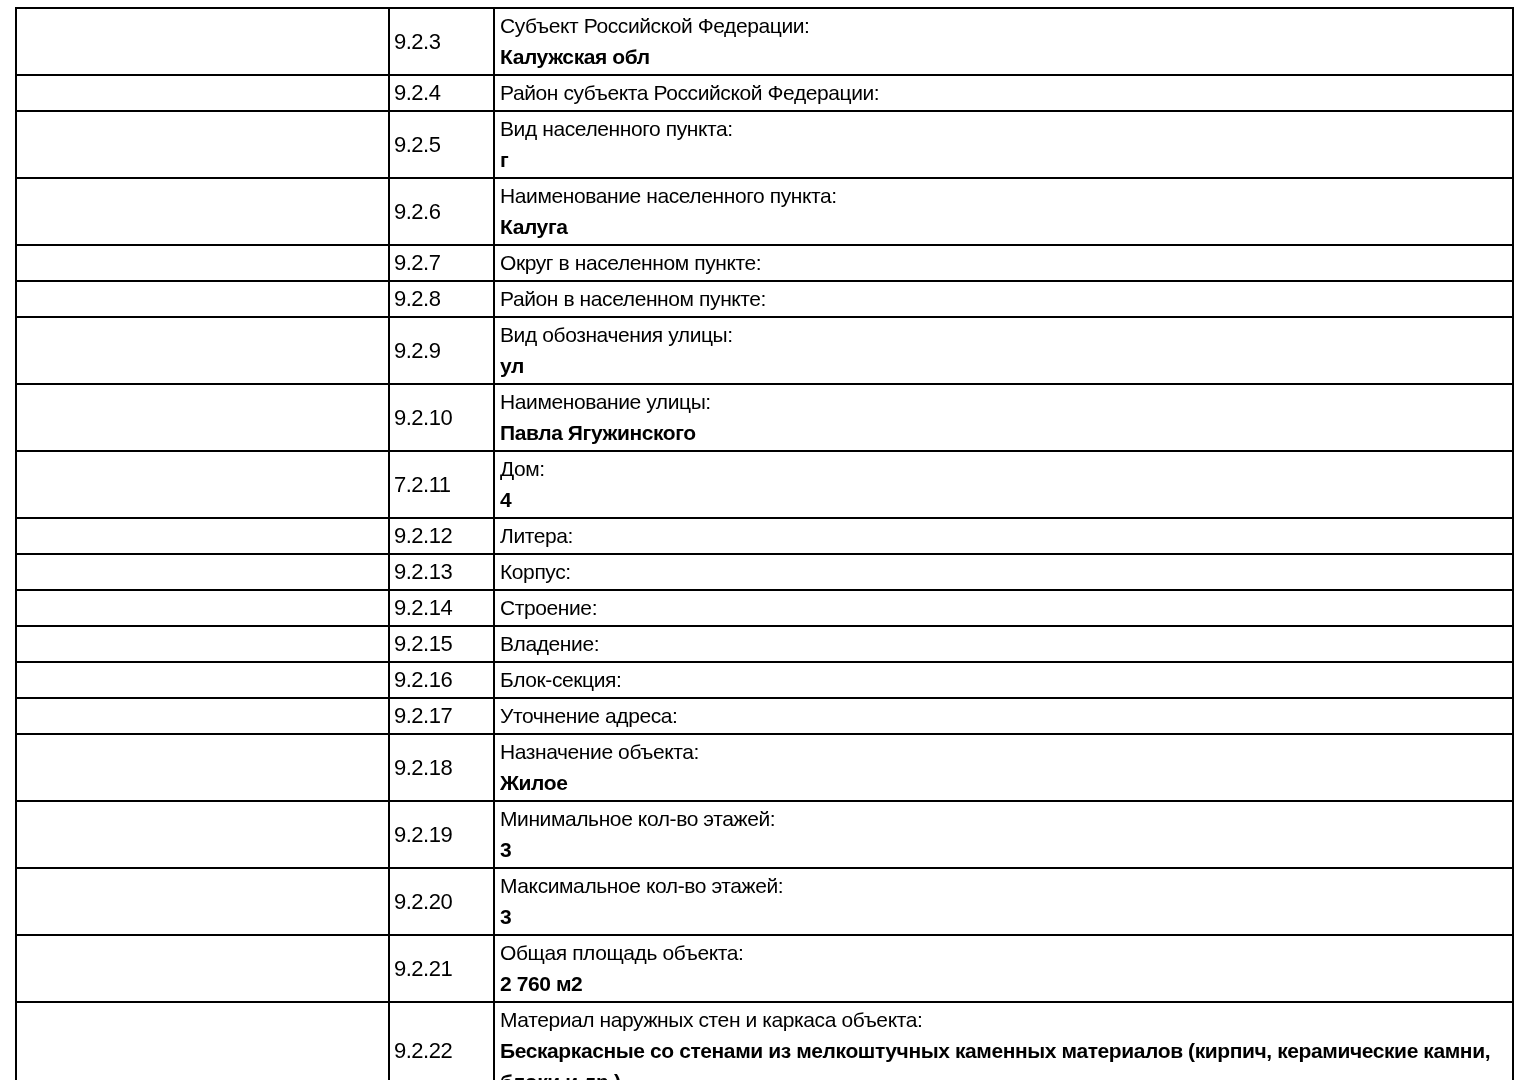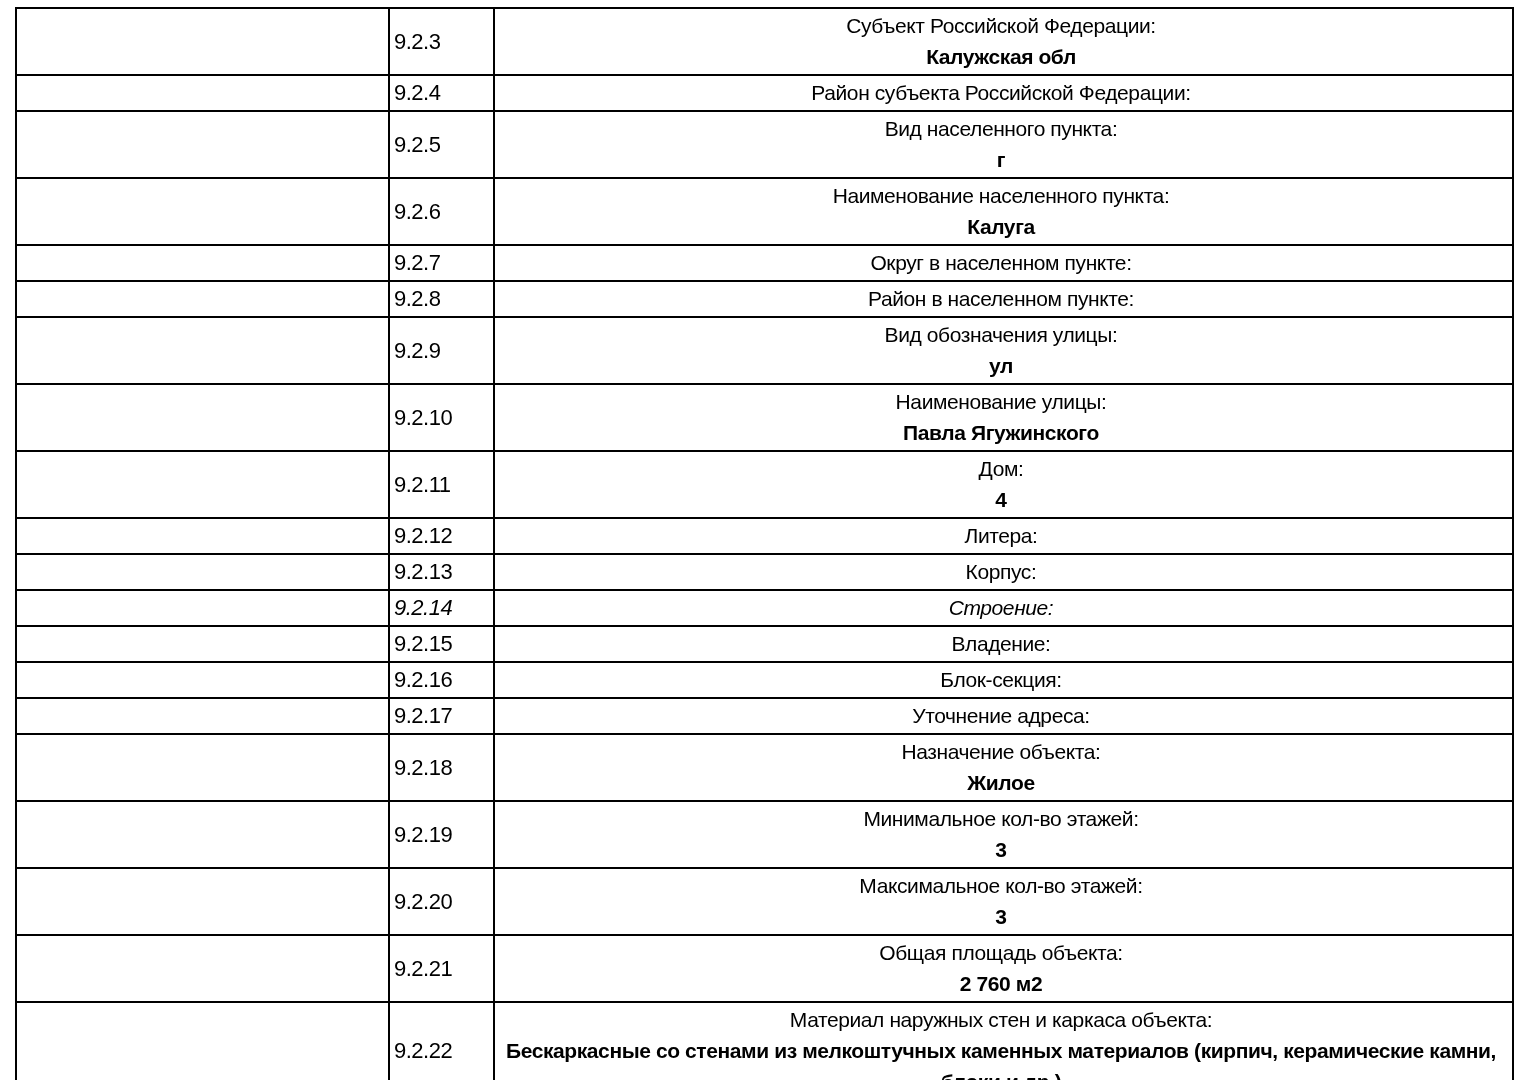--- a/index.html
+++ b/index.html
@@ -23,21 +23,21 @@
     vertical-align: middle;
     overflow: hidden;
   }
   .c-empty { }
   .c-num {
     font-size: 22px;
     padding: 0 2px 0 4px;
     letter-spacing: -0.5px;
     white-space: nowrap;
   }
-  .c-content { padding: 1px 10px 2px 5px; text-align: center; }
+  .c-content { padding: 1px 10px 2px 5px; }
   .line {
     font-size: 21px;
     line-height: 31px;
     letter-spacing: -0.4px;
   }
   .value { font-weight: bold; }
 </style>
 </head>
 <body>
 
@@ -105,41 +105,41 @@
         <tr style="height: 65px;">
           <td class="c-empty"></td>
           <td class="c-num">9.2.10</td>
           <td class="c-content">
             <div class="line label">Наименование улицы:</div>
             <div class="line value">Павла Ягужинского</div>
           </td>
         </tr>
         <tr style="height: 65px;">
           <td class="c-empty"></td>
-          <td class="c-num">9.2.11</td>
+          <td class="c-num">7.2.11</td>
           <td class="c-content">
             <div class="line label">Дом:</div>
             <div class="line value">4</div>
           </td>
         </tr>
         <tr style="height: 35px;">
           <td class="c-empty"></td>
           <td class="c-num">9.2.12</td>
           <td class="c-content">
             <div class="line label">Литера:</div>
           </td>
         </tr>
         <tr style="height: 35px;">
           <td class="c-empty"></td>
           <td class="c-num">9.2.13</td>
           <td class="c-content">
             <div class="line label">Корпус:</div>
           </td>
         </tr>
-        <tr style="height: 35px; font-style: italic;">
+        <tr style="height: 35px;">
           <td class="c-empty"></td>
           <td class="c-num">9.2.14</td>
           <td class="c-content">
             <div class="line label">Строение:</div>
           </td>
         </tr>
         <tr style="height: 35px;">
           <td class="c-empty"></td>
           <td class="c-num">9.2.15</td>
           <td class="c-content">

